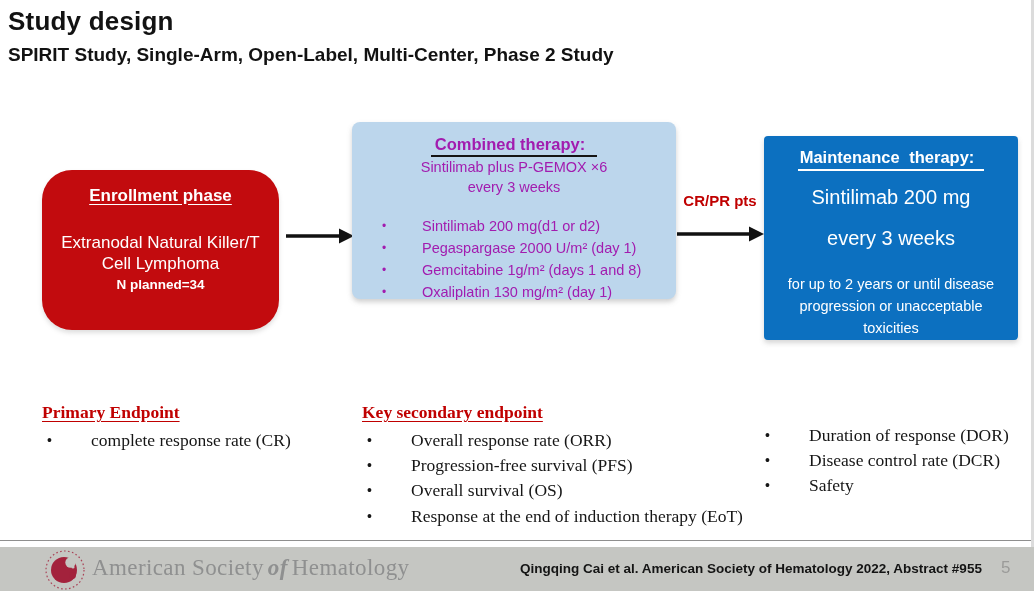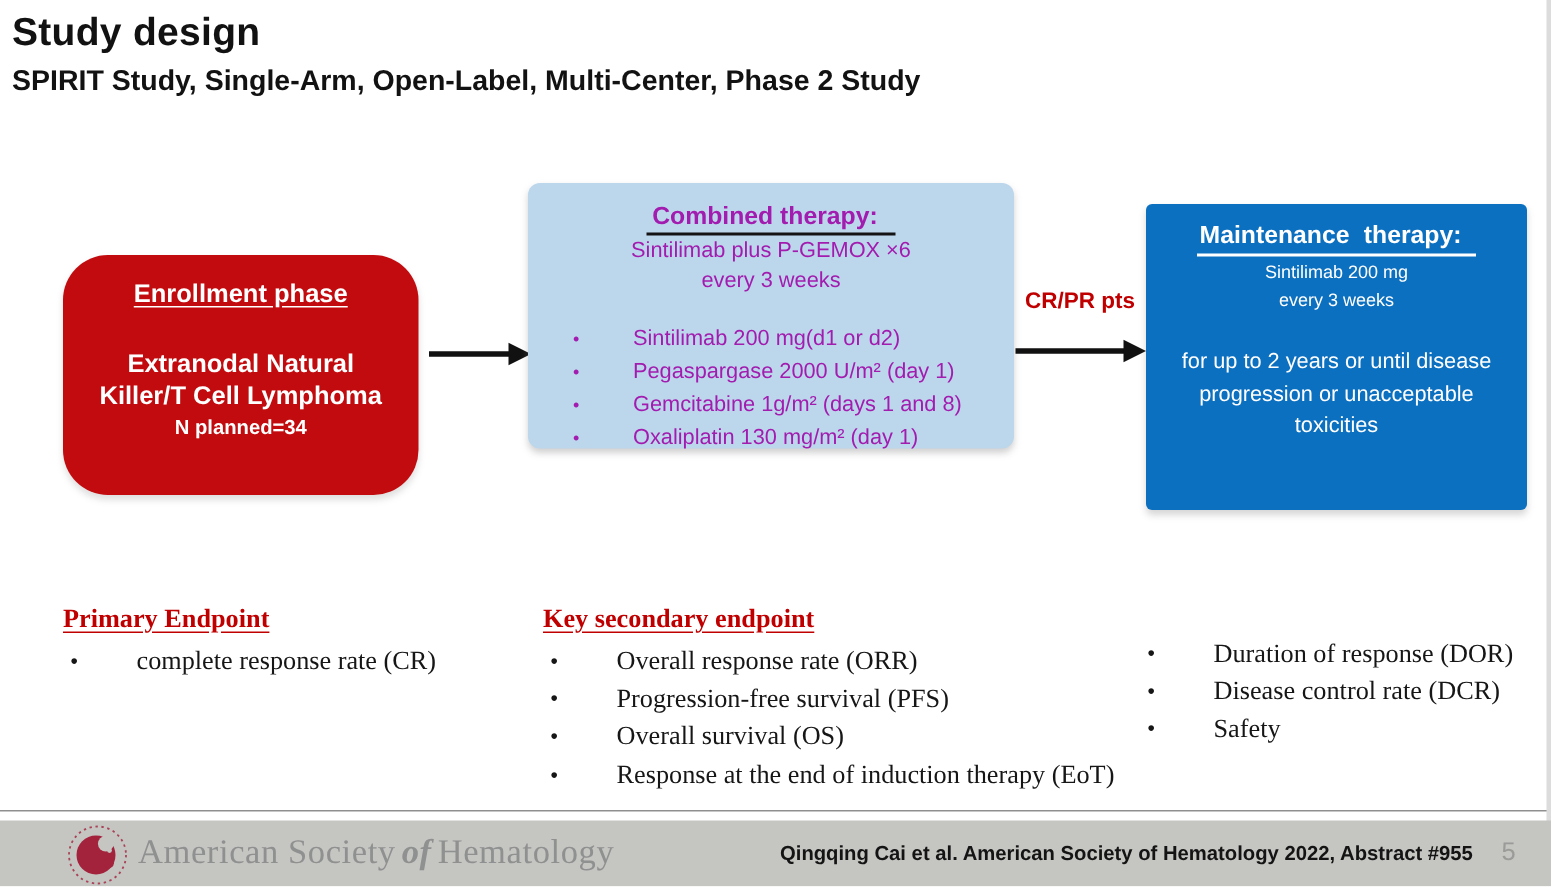--- a/index.html
+++ b/index.html
@@ -14,21 +14,21 @@
   .subtitle{left:8px;top:44px;font-size:19px;font-weight:bold;color:#121212;}
 
   
   .box{box-sizing:border-box;text-align:center;}
   .enrollment-box{
     left:42px;top:170px;width:237px;height:160px;border-radius:30px;
     background:#C20B0E;color:#fff;padding:16px 12px 0 12px;
     box-shadow:0 3px 4px rgba(130,130,130,.25);
   }
   .enrollment-box .bhead{font-size:17px;font-weight:bold;text-decoration:underline;text-underline-offset:3px;}
-  .enrollment-box .bbody{margin-top:26px;font-size:17px;font-weight:bold;line-height:1.25;}
+  .enrollment-box .bbody{margin-top:26px;font-size:17px;font-weight:normal;line-height:1.25;}
   .enrollment-box .bnote{margin-top:2px;font-size:13.5px;font-weight:bold;}
 
   .combined-box{
     left:352px;top:122px;width:324px;height:177px;border-radius:8px;
     background:#BCD6EC;color:#a21caf;padding:13px 10px 0 10px;
     box-shadow:0 3px 5px rgba(120,120,120,.35);
   }
   .combined-box .bhead{display:inline-block;font-size:16.5px;font-weight:bold;
     border-bottom:2px solid #141414;padding:0 12px 1px 4px;}
   .combined-box .sub{font-size:14.5px;line-height:1.4;}
@@ -36,21 +36,21 @@
   .cb-row{display:flex;font-size:14.5px;line-height:1.52;}
   .cb-row .bul{width:40px;flex:none;text-align:left;padding-left:3px;font-size:12px;line-height:1.85;}
 
   .maintenance-box{
     left:764px;top:136px;width:254px;height:204px;border-radius:4px;
     background:#0C70C0;color:#fff;padding:12px 16px 0 16px;
     box-shadow:0 3px 5px rgba(120,120,120,.3);
   }
   .maintenance-box .bhead{display:inline-block;font-size:16.5px;font-weight:bold;word-spacing:5px;
     border-bottom:2px solid #fff;padding:0 10px 2px 2px;}
-  .maintenance-box .sub{font-size:12px;line-height:1.45;margin-top:2px;}
+  .maintenance-box .sub{font-size:20px;line-height:1.45;margin-top:12px;}
   .maintenance-box .sub2{font-size:14.5px;line-height:1.5;margin-top:21px;}
 
   
   .arrow1{left:285px;top:227px;}
   .arrow2{left:676px;top:225px;}
   .crpr-label{left:676px;top:192px;width:88px;text-align:center;
     color:#C00000;font-weight:bold;font-size:15px;}
 
   
   .ep-head{font-size:17.5px;font-weight:bold;color:#C00000;

